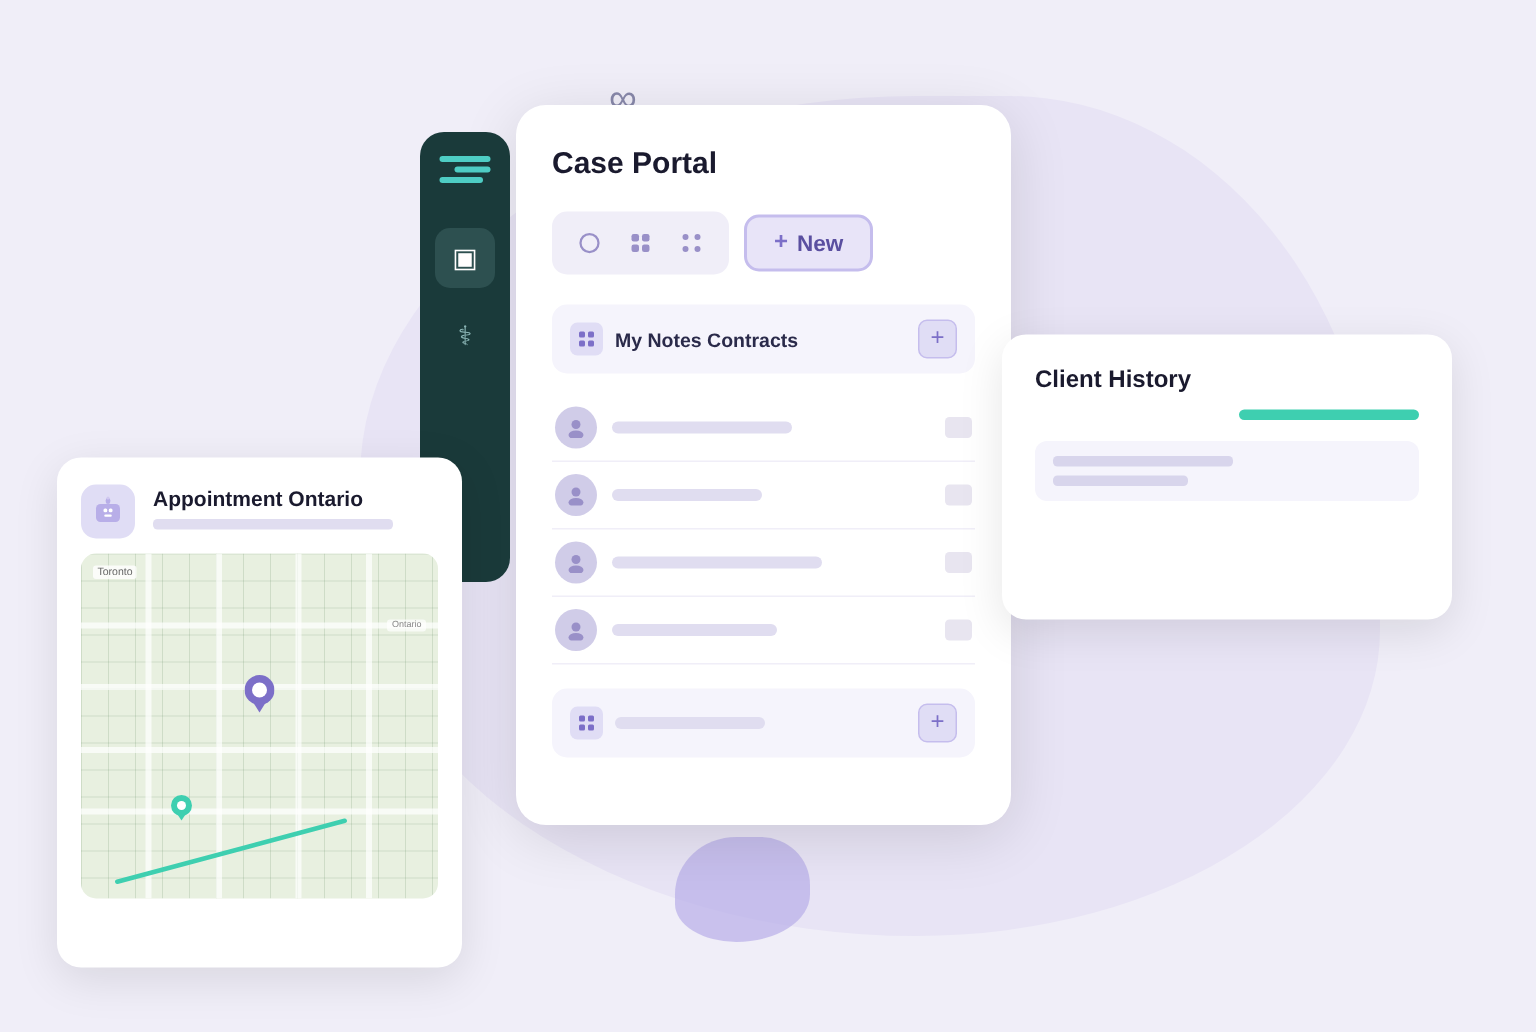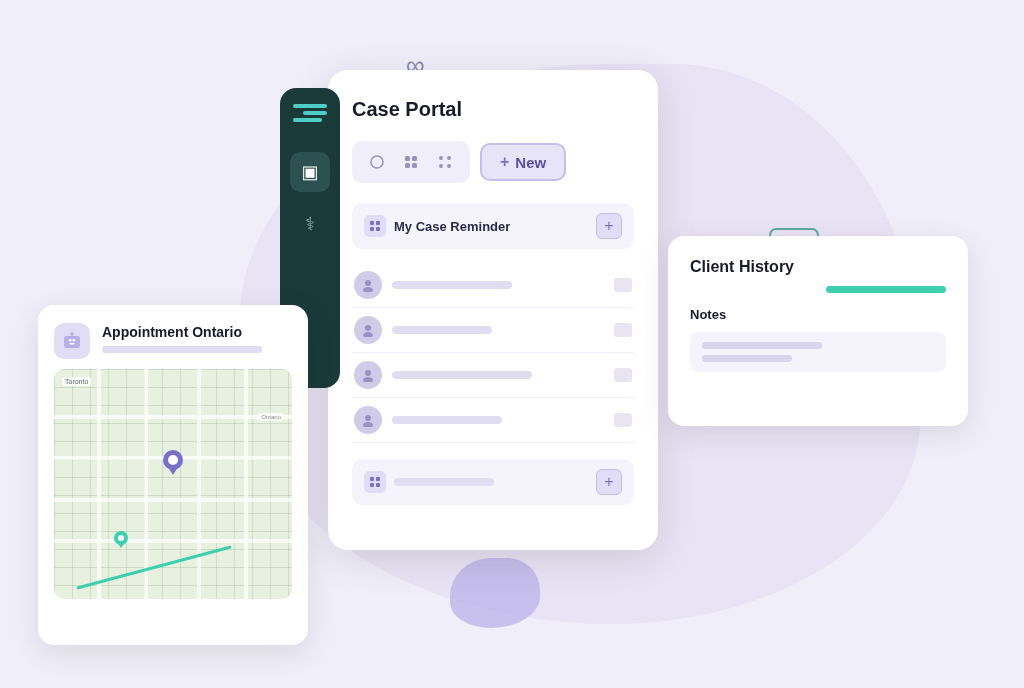--- a/index.html
+++ b/index.html
@@ -110,21 +110,21 @@
       color: #8ab4b4;
     }
     .sidebar-item.active .sidebar-icon {
       color: #ffffff;
     }
 
     
     .case-portal-card {
       position: absolute;
       top: 70px;
-      left: 328px;
+      left: 344px;
       width: 330px;
       height: 480px;
       background: #ffffff;
       border-radius: 20px;
       box-shadow: 0 8px 40px rgba(0,0,0,0.12);
       padding: 28px 24px;
       z-index: 4;
     }
     .card-title {
       font-size: 20px;
@@ -265,21 +265,21 @@
       justify-content: space-between;
       margin-top: 16px;
       background: #f5f4fc;
       border-radius: 10px;
       padding: 10px 12px;
     }
 
     
     .client-history-card {
       position: absolute;
-      top: 236px;
+      top: 223px;
       left: 668px;
       width: 300px;
       height: 190px;
       background: #ffffff;
       border-radius: 16px;
       box-shadow: 0 8px 30px rgba(0,0,0,0.10);
       padding: 22px 22px;
       z-index: 6;
     }
     .ch-title {
@@ -489,21 +489,21 @@
   <div class="section-header">
     <div class="section-title-row">
       <div class="section-icon">
         <svg width="12" height="12" viewBox="0 0 12 12" fill="none">
           <rect x="1" y="1" width="4" height="4" rx="1" fill="#7c6fc8"></rect>
           <rect x="7" y="1" width="4" height="4" rx="1" fill="#7c6fc8"></rect>
           <rect x="1" y="7" width="4" height="4" rx="1" fill="#7c6fc8"></rect>
           <rect x="7" y="7" width="4" height="4" rx="1" fill="#7c6fc8"></rect>
         </svg>
       </div>
-      <span class="section-title">My Case Reminder</span>
+      <span class="section-title">My Notes Contracts</span>
     </div>
     <div class="add-btn">
       <span>+</span>
     </div>
   </div>
 
   <div>
     <div class="list-row">
       <div class="list-row-left">
         <div class="avatar-placeholder">
@@ -568,21 +568,20 @@
     </div>
     <div class="add-btn">
       <span>+</span>
     </div>
   </div>
 </div>
 
 <div class="client-history-card">
   <div class="ch-title">Client History</div>
   <div class="ch-bar"></div>
-  <div class="notes-title">Notes</div>
   <div class="notes-content">
     <div class="notes-line" style="width:120px;"></div>
     <div class="notes-line" style="width:90px;"></div>
   </div>
 </div>
 
 <div class="appt-card">
   <div class="appt-header">
     <div class="appt-bot-icon">
       <svg width="22" height="22" viewBox="0 0 22 22" fill="none">

